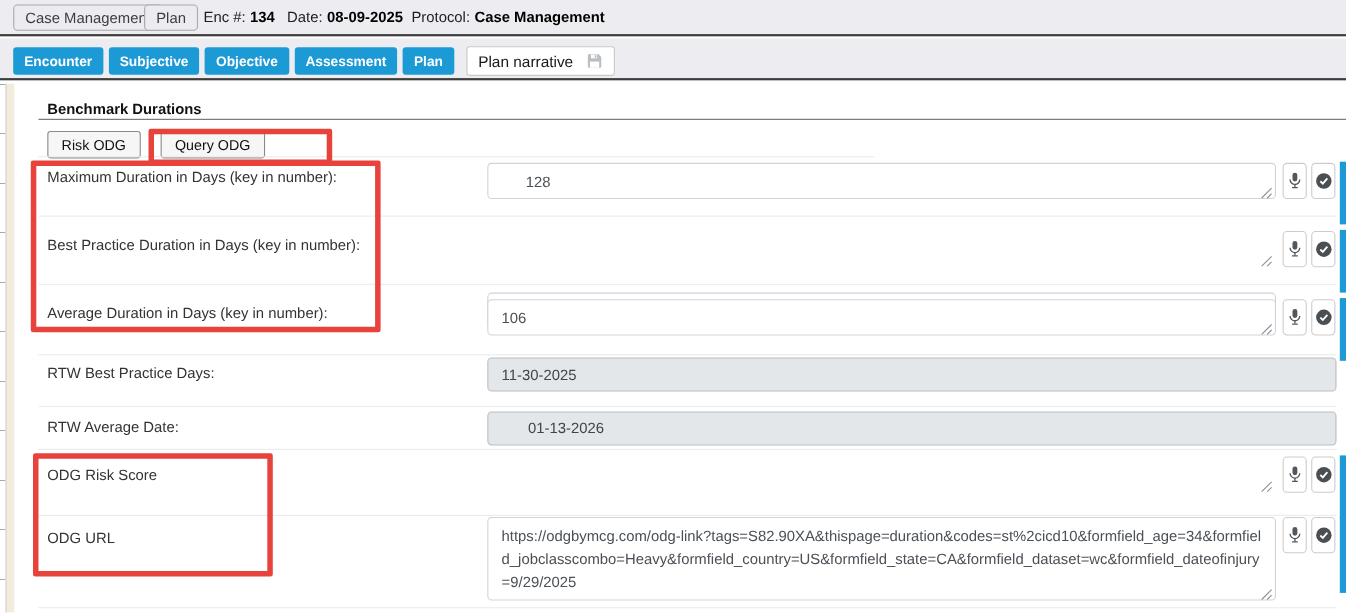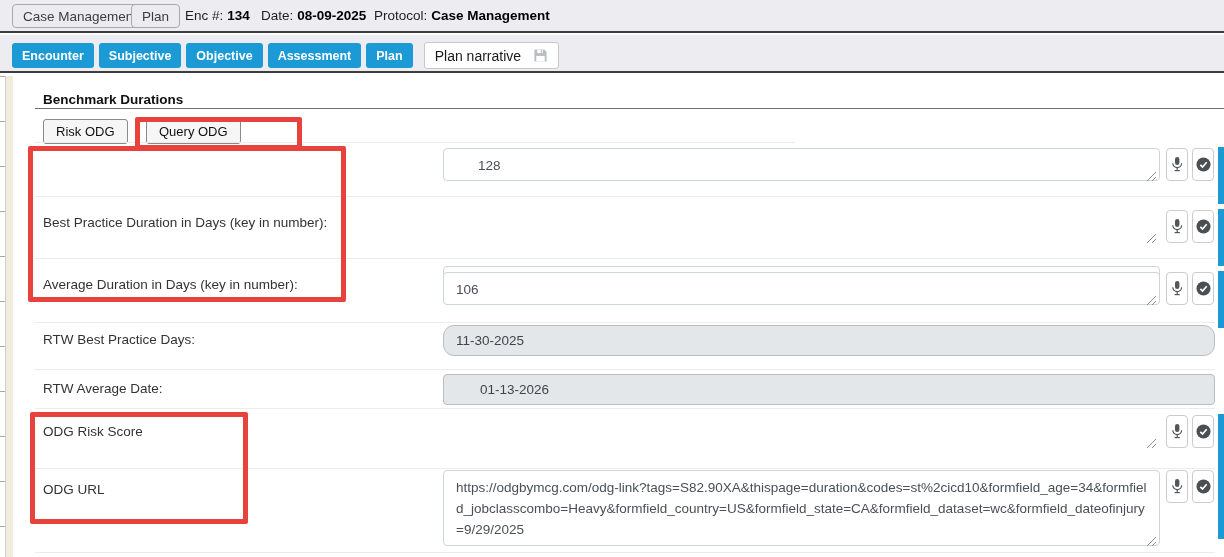--- a/index.html
+++ b/index.html
@@ -95,20 +95,21 @@
   <div class="sep" style="left:35px;top:142px;width:760px"></div>
 
   <div class="sep" style="left:35px;top:196px;width:1180px"></div>
   <div class="sep" style="left:35px;top:258px;width:1180px"></div>
   <div class="sep" style="left:35px;top:322px;width:1180px"></div>
   <div class="sep" style="left:35px;top:369px;width:1180px"></div>
   <div class="sep" style="left:35px;top:408px;width:1180px"></div>
   <div class="sep" style="left:35px;top:468px;width:1180px"></div>
   <div class="sep" style="left:35px;top:552px;width:1180px"></div>
 
+  <div class="field-label" style="top:153px">Maximum Duration in Days (key in number):</div>
   <textarea class="ta" style="top: 148px; padding-left: 34px;">128</textarea>
   <span class="resize-glyph" style="left:1146px;top:168px"><svg width="11" height="11" viewBox="0 0 11 11">
         <path d="M1 10 L10 1 M6 10 L10 6" stroke="#8a9096" stroke-width="1" fill="none"></path>
       </svg></span>
   <button class="icon-btn" style="left:1166px;top:148px">
       <span style="display:flex">
         <svg width="12" height="17" viewBox="0 0 12 17">
           <rect x="4" y="1" width="4.4" height="8" rx="2.2" fill="#52575c"></rect>
           <path d="M1.8 7.2 a4.4 4.4 0 0 0 8.8 0" fill="none" stroke="#52575c" stroke-width="1.2"></path>
           <line x1="6.2" y1="11.6" x2="6.2" y2="14.2" stroke="#52575c" stroke-width="1.2"></line>
@@ -170,21 +171,21 @@
       <span style="display:flex">
         <svg width="15" height="15" viewBox="0 0 16 16">
           <circle cx="8" cy="8" r="7.5" fill="#4a4f54"></circle>
           <path d="M4.6 8.3 L7 10.6 L11.4 5.6" stroke="#fff" stroke-width="1.8" fill="none"></path>
         </svg>
       </span>
     </button>
   <div class="blue-bar" style="top:271px;height:57px"></div>
 
   <div class="field-label" style="top:332px">RTW Best Practice Days:</div>
-  <input class="ro-input" style="top: 325px; border-radius: 11px;" readonly="" value="11-30-2025">
+  <input class="ro-input" style="top: 325px;" readonly="" value="11-30-2025">
 
   <div class="field-label" style="top:381px">RTW Average Date:</div>
   <input class="ro-input" style="top: 374px; padding-left: 36px;" readonly="" value="01-13-2026">
 
   <div class="field-label" style="top:424px">ODG Risk Score</div>
   <span class="resize-glyph" style="left:1146px;top:435px"><svg width="11" height="11" viewBox="0 0 11 11">
         <path d="M1 10 L10 1 M6 10 L10 6" stroke="#8a9096" stroke-width="1" fill="none"></path>
       </svg></span>
   <button class="icon-btn" style="left:1166px;top:415px">
       <span style="display:flex">

